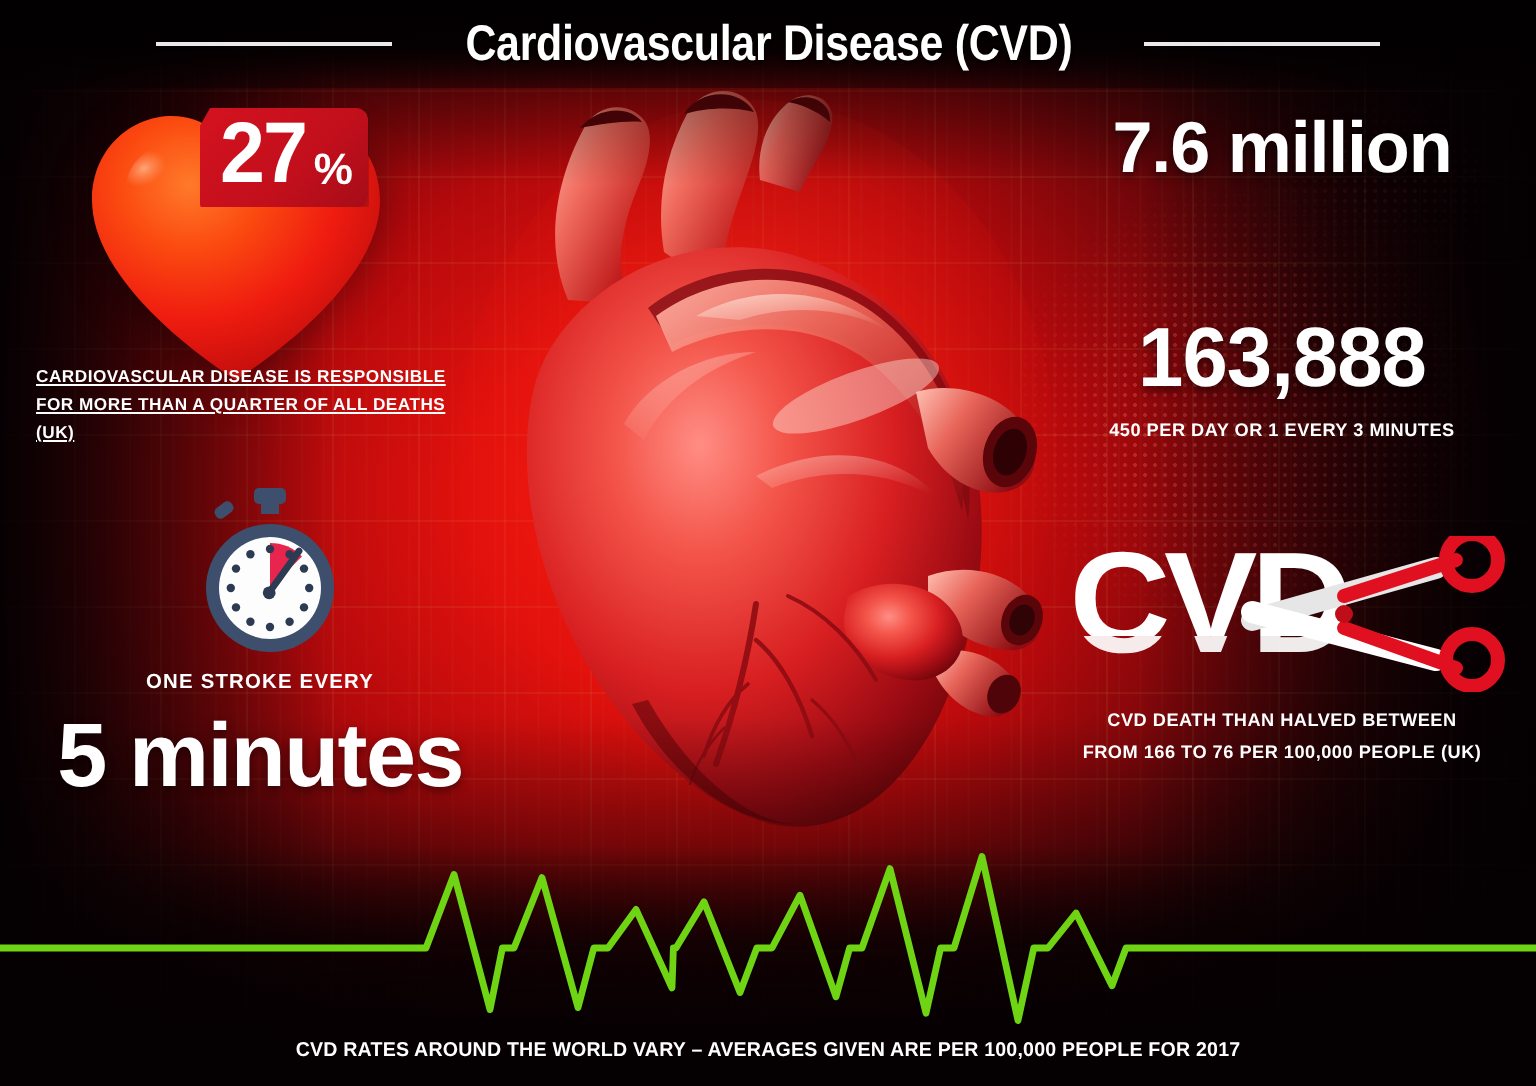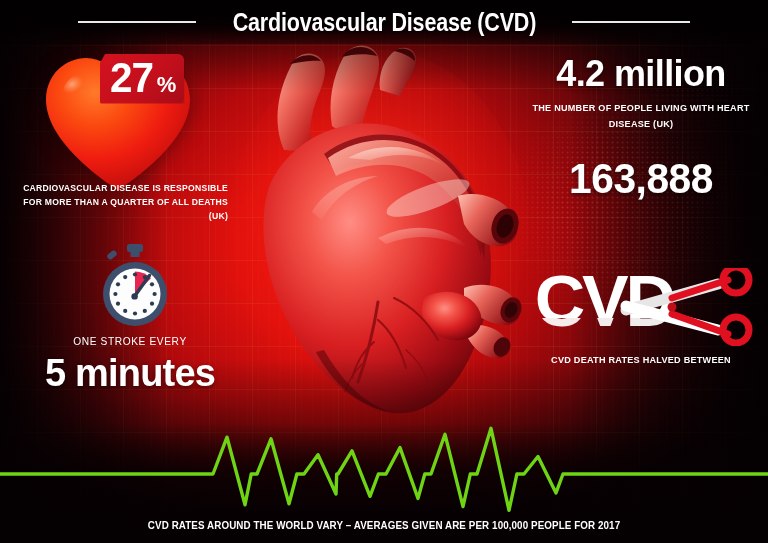--- a/index.html
+++ b/index.html
@@ -95,32 +95,32 @@
     clip-path:polygon(6% 0,100% 0,100% 100%,0 100%,0 18%);
     border-radius:2px 6px 6px 2px;
     display:flex;align-items:flex-end;
     box-shadow:2px 2px 6px rgba(0,0,0,.28);
   }
   .pct-num{font-size:43px;font-weight:bold;color:#fff;line-height:.92;letter-spacing:-1px;transform:scaleX(.94);transform-origin:left}
   .pct-sign{font-size:22px;font-weight:bold;color:#fff;margin-left:1px}
 
   .left-cap{
     position:absolute;left:18px;top:182px;width:210px;
-    text-align:right;color:#fff;font-size:8.6px;font-weight:bold;
-    letter-spacing:.25px;line-height:1.62;
+    text-align:left;color:#fff;font-size:8.6px;font-weight:bold;
+    letter-spacing:.25px;line-height:1.62;text-decoration:underline;
   }
 
   .stopwatch{position:absolute;left:96px;top:244px;width:78px;height:84px;}
   .stroke-cap{
     position:absolute;left:30px;top:336px;width:200px;text-align:center;
-    color:#fff;font-size:10.2px;font-weight:normal;letter-spacing:.6px;
+    color:#fff;font-size:10.2px;font-weight:bold;letter-spacing:.6px;
   }
   .stroke-big{
     position:absolute;left:8px;top:352px;width:244px;text-align:center;
-    color:#fff;font-size:38px;font-weight:bold;letter-spacing:-.8px;
+    color:#fff;font-size:45px;font-weight:bold;letter-spacing:-.8px;
     text-shadow:0 2px 5px rgba(0,0,0,.45);
   }
 
   
   .rstat{position:absolute;left:516px;width:250px;text-align:center;color:#fff}
   .rstat .big{
     font-weight:bold;color:#fff;line-height:1;
     text-shadow:0 2px 5px rgba(0,0,0,.5);
   }
   .r1{top:56px}
@@ -298,27 +298,27 @@
       <circle cx="22" cy="40.3" r="2.1"></circle>
       <circle cx="29.2" cy="33.1" r="2.1"></circle>
     </g>
     <path d="M38 53 L53.5 31.5" stroke="#2c3a52" stroke-width="3.4" stroke-linecap="round"></path>
     <circle cx="38.6" cy="52.4" r="3.2" fill="#2c3a52"></circle>
   </svg>
   <div class="stroke-cap">ONE STROKE EVERY</div>
   <div class="stroke-big">5 minutes</div>
 
   <div class="rstat r1">
-    <div class="big">4.2 million</div>
-    <div class="sub">THE NUMBER OF PEOPLE LIVING WITH HEART DISEASE (UK)</div>
+    <div class="big">7.6 million</div>
   </div>
 
   <div class="rstat r2">
     <div class="big">163,888</div>
     <div class="sub">
+      <div>450 PER DAY OR 1 EVERY 3 MINUTES</div>
     </div>
   </div>
 
   <svg class="cvd-cut" viewBox="0 0 244 78">
     <defs>
       <clipPath id="cvdclip">
           <rect x="0" y="0" width="244" height="50"></rect>
         </clipPath>
       <clipPath id="cvdclip2">
           <rect x="0" y="50" width="244" height="28"></rect>
@@ -337,21 +337,22 @@
       <path d="M150 30 L206 12" stroke="#e01020" stroke-width="7" stroke-linecap="round"></path>
       <path d="M150 46 L206 66" stroke="#e01020" stroke-width="7" stroke-linecap="round"></path>
       <circle cx="214" cy="12" r="13" fill="none" stroke="#e01020" stroke-width="7"></circle>
       <circle cx="214" cy="62" r="13" fill="none" stroke="#e01020" stroke-width="7"></circle>
       <circle cx="150" cy="39" r="4.5" fill="#c00d1a"></circle>
     </g>
   </svg>
 
   <div class="rstat r3">
     <div class="sub">
-      <div>CVD DEATH RATES HALVED BETWEEN</div>
+      <div>CVD DEATH THAN HALVED BETWEEN</div>
+      <div>FROM 166 TO 76 PER 100,000 PEOPLE (UK)</div>
     </div>
   </div>
 
   <div class="chart">
     <svg width="768" height="130" viewBox="0 0 768 130">
       <polyline id="ecg-path" fill="none" stroke="#6ed414" stroke-width="3.4" stroke-linejoin="round" stroke-linecap="round" points="0.0,82.0 205.0,82.0 213.0,82.0 227.0,45.2 245.0,112.8 251.2,82.0 257.0,82.0 271.0,46.8 289.0,111.8 296.9,82.0 304.0,82.0 318.0,62.7 336.0,102.0 336.7,82.0 338.0,82.0 352.0,58.9 370.0,104.3 378.4,82.0 386.0,82.0 400.0,55.6 418.0,106.4 424.8,82.0 431.0,82.0 445.0,42.3 463.0,114.6 470.3,82.0 477.0,82.0 491.0,36.3 509.0,118.3 516.9,82.0 524.0,82.0 538.0,64.5 556.0,100.9 563.0,82.0 768.0,82.0"></polyline>
     </svg>
   </div>
 
   <div class="chart-labels">

